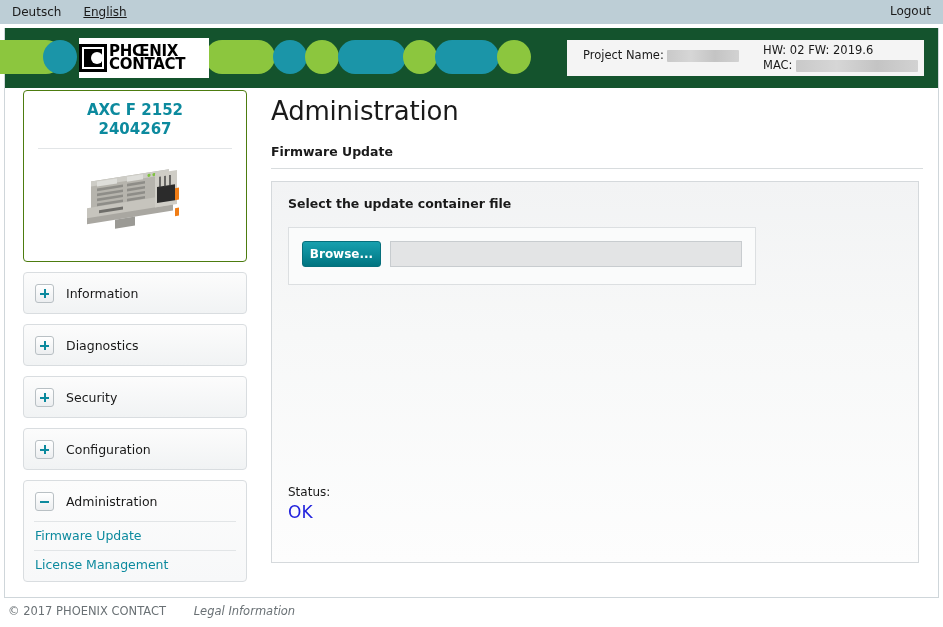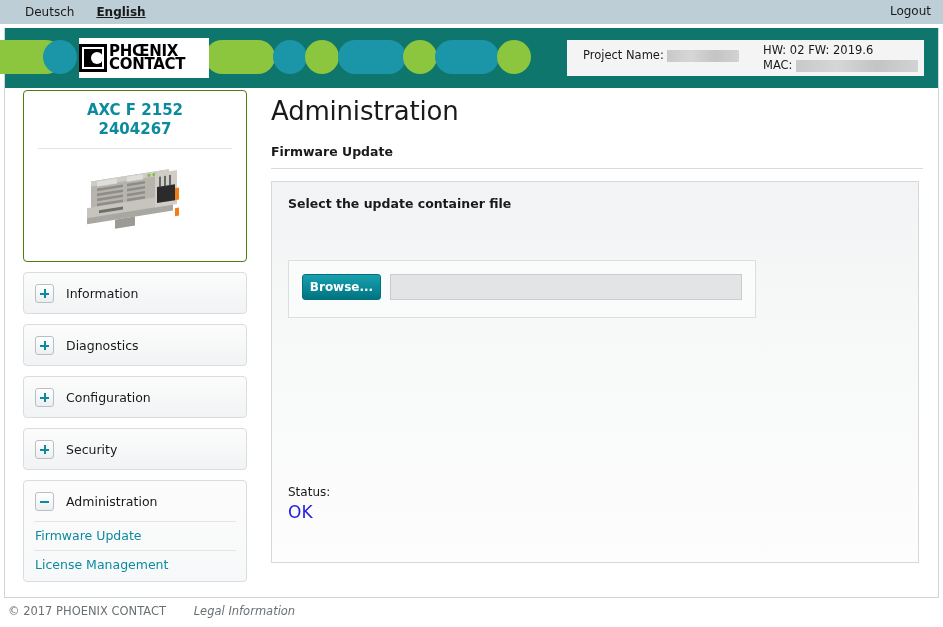--- a/index.html
+++ b/index.html
@@ -9,46 +9,46 @@
     background: #ffffff;
     font-family: "DejaVu Sans", "Liberation Sans", sans-serif;
     overflow: hidden;
   }
 
   
   .topbar {
     position: absolute; left: 0; top: 0;
     width: 943px; height: 24px;
     background: #bdced6;
-    display: flex; align-items: center; padding-left: 13px;
+    display: flex; align-items: center;
   }
   .topbar .lang {
     font-size: 12px; color: #1a1a1a;
     text-decoration: none; margin-left: 12px;
   }
-  .topbar .lang.active { font-weight: bold; text-decoration: underline; margin-left: 22px; }
+  .topbar .lang.active { font-weight: normal; text-decoration: underline; margin-left: 22px; }
   .topbar .logout {
     position: absolute; right: 12px; top: 4px;
     font-size: 12px; color: #1a1a1a; text-decoration: none;
   }
 
   
   .page {
     position: absolute; left: 4px; top: 28px;
     width: 935px; height: 570px;
     background: #ffffff;
     border: 1px solid #cfd6da;
     border-top: none;
   }
 
   
   .brandbar {
     position: relative;
     height: 60px;
-    background: #0f766e;
+    background: #14532d;
   }
   .pillrow {
     position: absolute; left: 0; top: 12px;
     height: 36px; width: 540px;
   }
   .pill { position: absolute; top: 0; height: 34px; }
   .green { background: #8cc63e; }
   .teal  { background: #1b95a8; }
 
   .logo {
@@ -162,21 +162,21 @@
     background: linear-gradient(#f2f3f4 0%, #f7f8f8 40%, #fdfdfd 100%);
     position: relative;
   }
   .panel-title {
     position: absolute; left: 16px; top: 14px;
     font-size: 12.5px; font-weight: bold; color: #1a1a1a;
   }
   .filebox {
     position: absolute; left: 16px; top: 45px;
     width: 468px; height: 58px;
-    border: 1px solid #dcdfe1; background: #fafbfb; margin-top: 33px;
+    border: 1px solid #dcdfe1; background: #fafbfb;
   }
   .browse-btn {
     position: absolute; left: 13px; top: 13px;
     width: 79px; height: 26px;
     border: 1px solid #066f7c; border-radius: 3px;
     background: linear-gradient(#18a0ae 0%, #0b8b99 50%, #007480 100%);
     color: #ffffff; font-size: 12px; font-weight: bold;
     display: flex; align-items: center; justify-content: center;
     cursor: pointer;
   }
@@ -300,26 +300,26 @@
         <span class="navlabel">Information</span>
       </div>
 
       <div class="navitem">
         <span class="toggle plus"></span>
         <span class="navlabel">Diagnostics</span>
       </div>
 
       <div class="navitem">
         <span class="toggle plus"></span>
-        <span class="navlabel">Configuration</span>
+        <span class="navlabel">Security</span>
       </div>
 
       <div class="navitem">
         <span class="toggle plus"></span>
-        <span class="navlabel">Security</span>
+        <span class="navlabel">Configuration</span>
       </div>
 
       <div class="navitem expanded">
         <div class="navhead">
           <span class="toggle"></span>
           <span class="navlabel">Administration</span>
         </div>
         <div class="subrule"></div>
         <a class="sublink" href="#">Firmware Update</a>
         <div class="subrule"></div>

